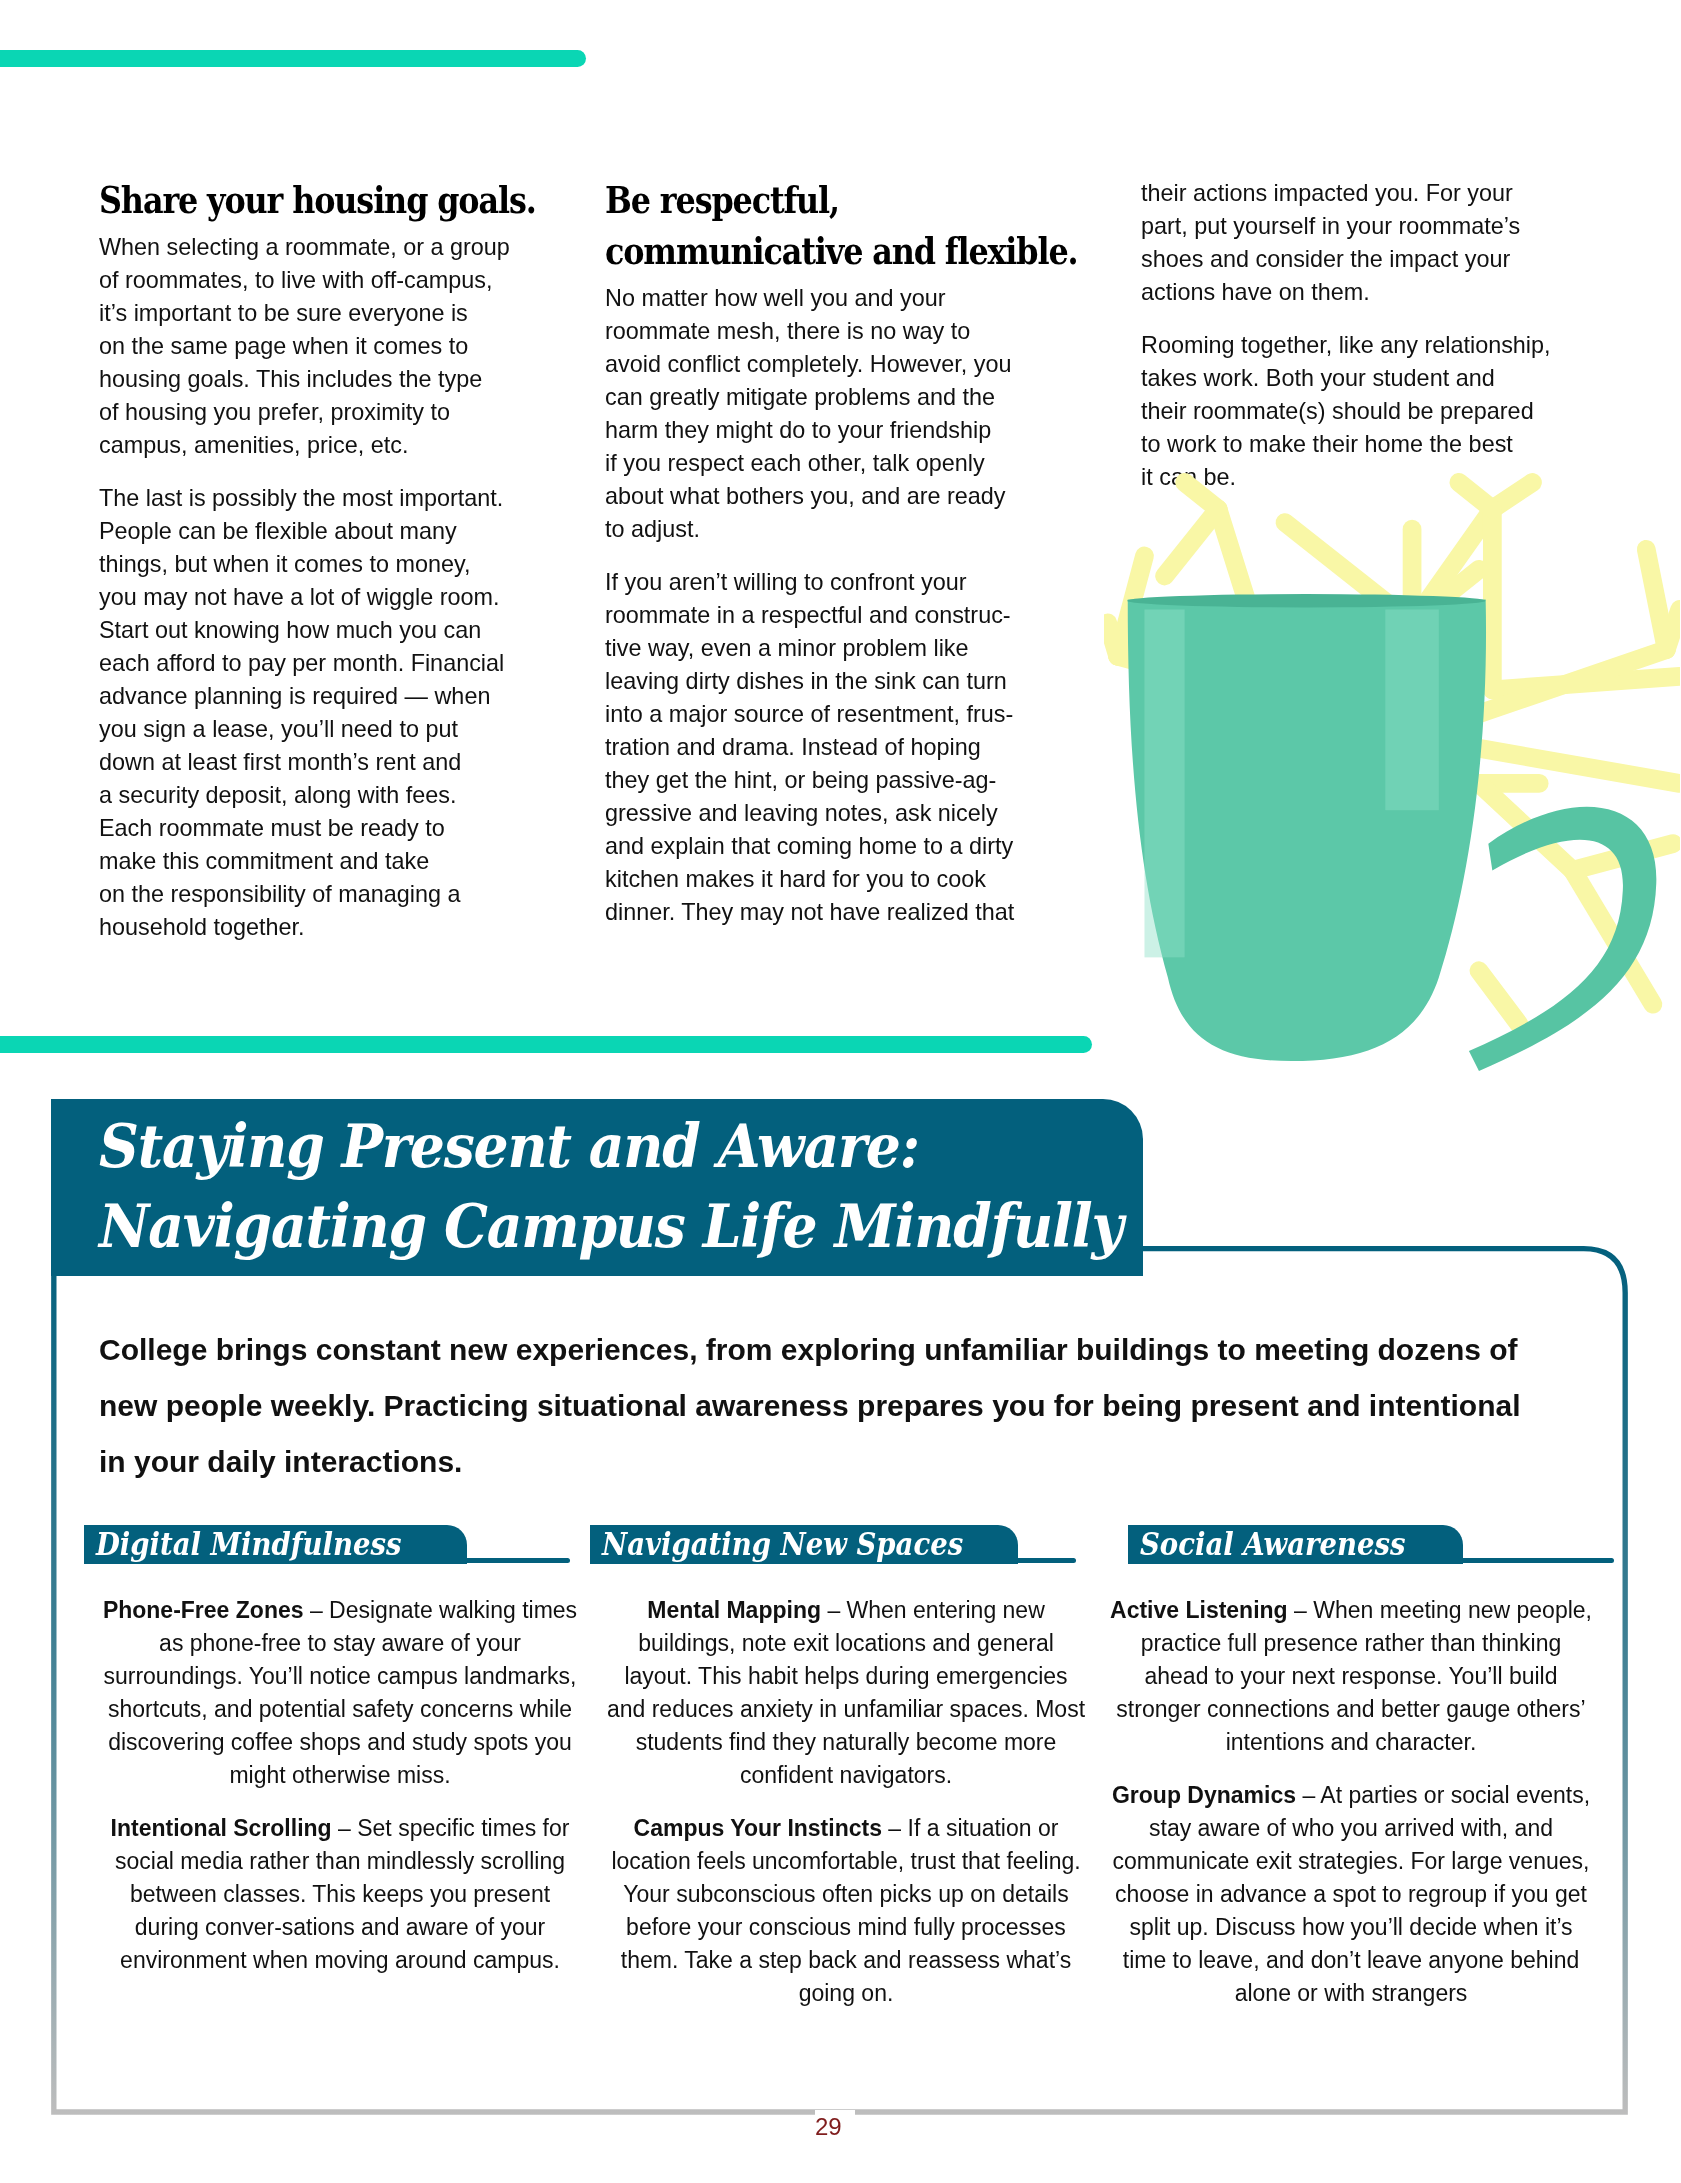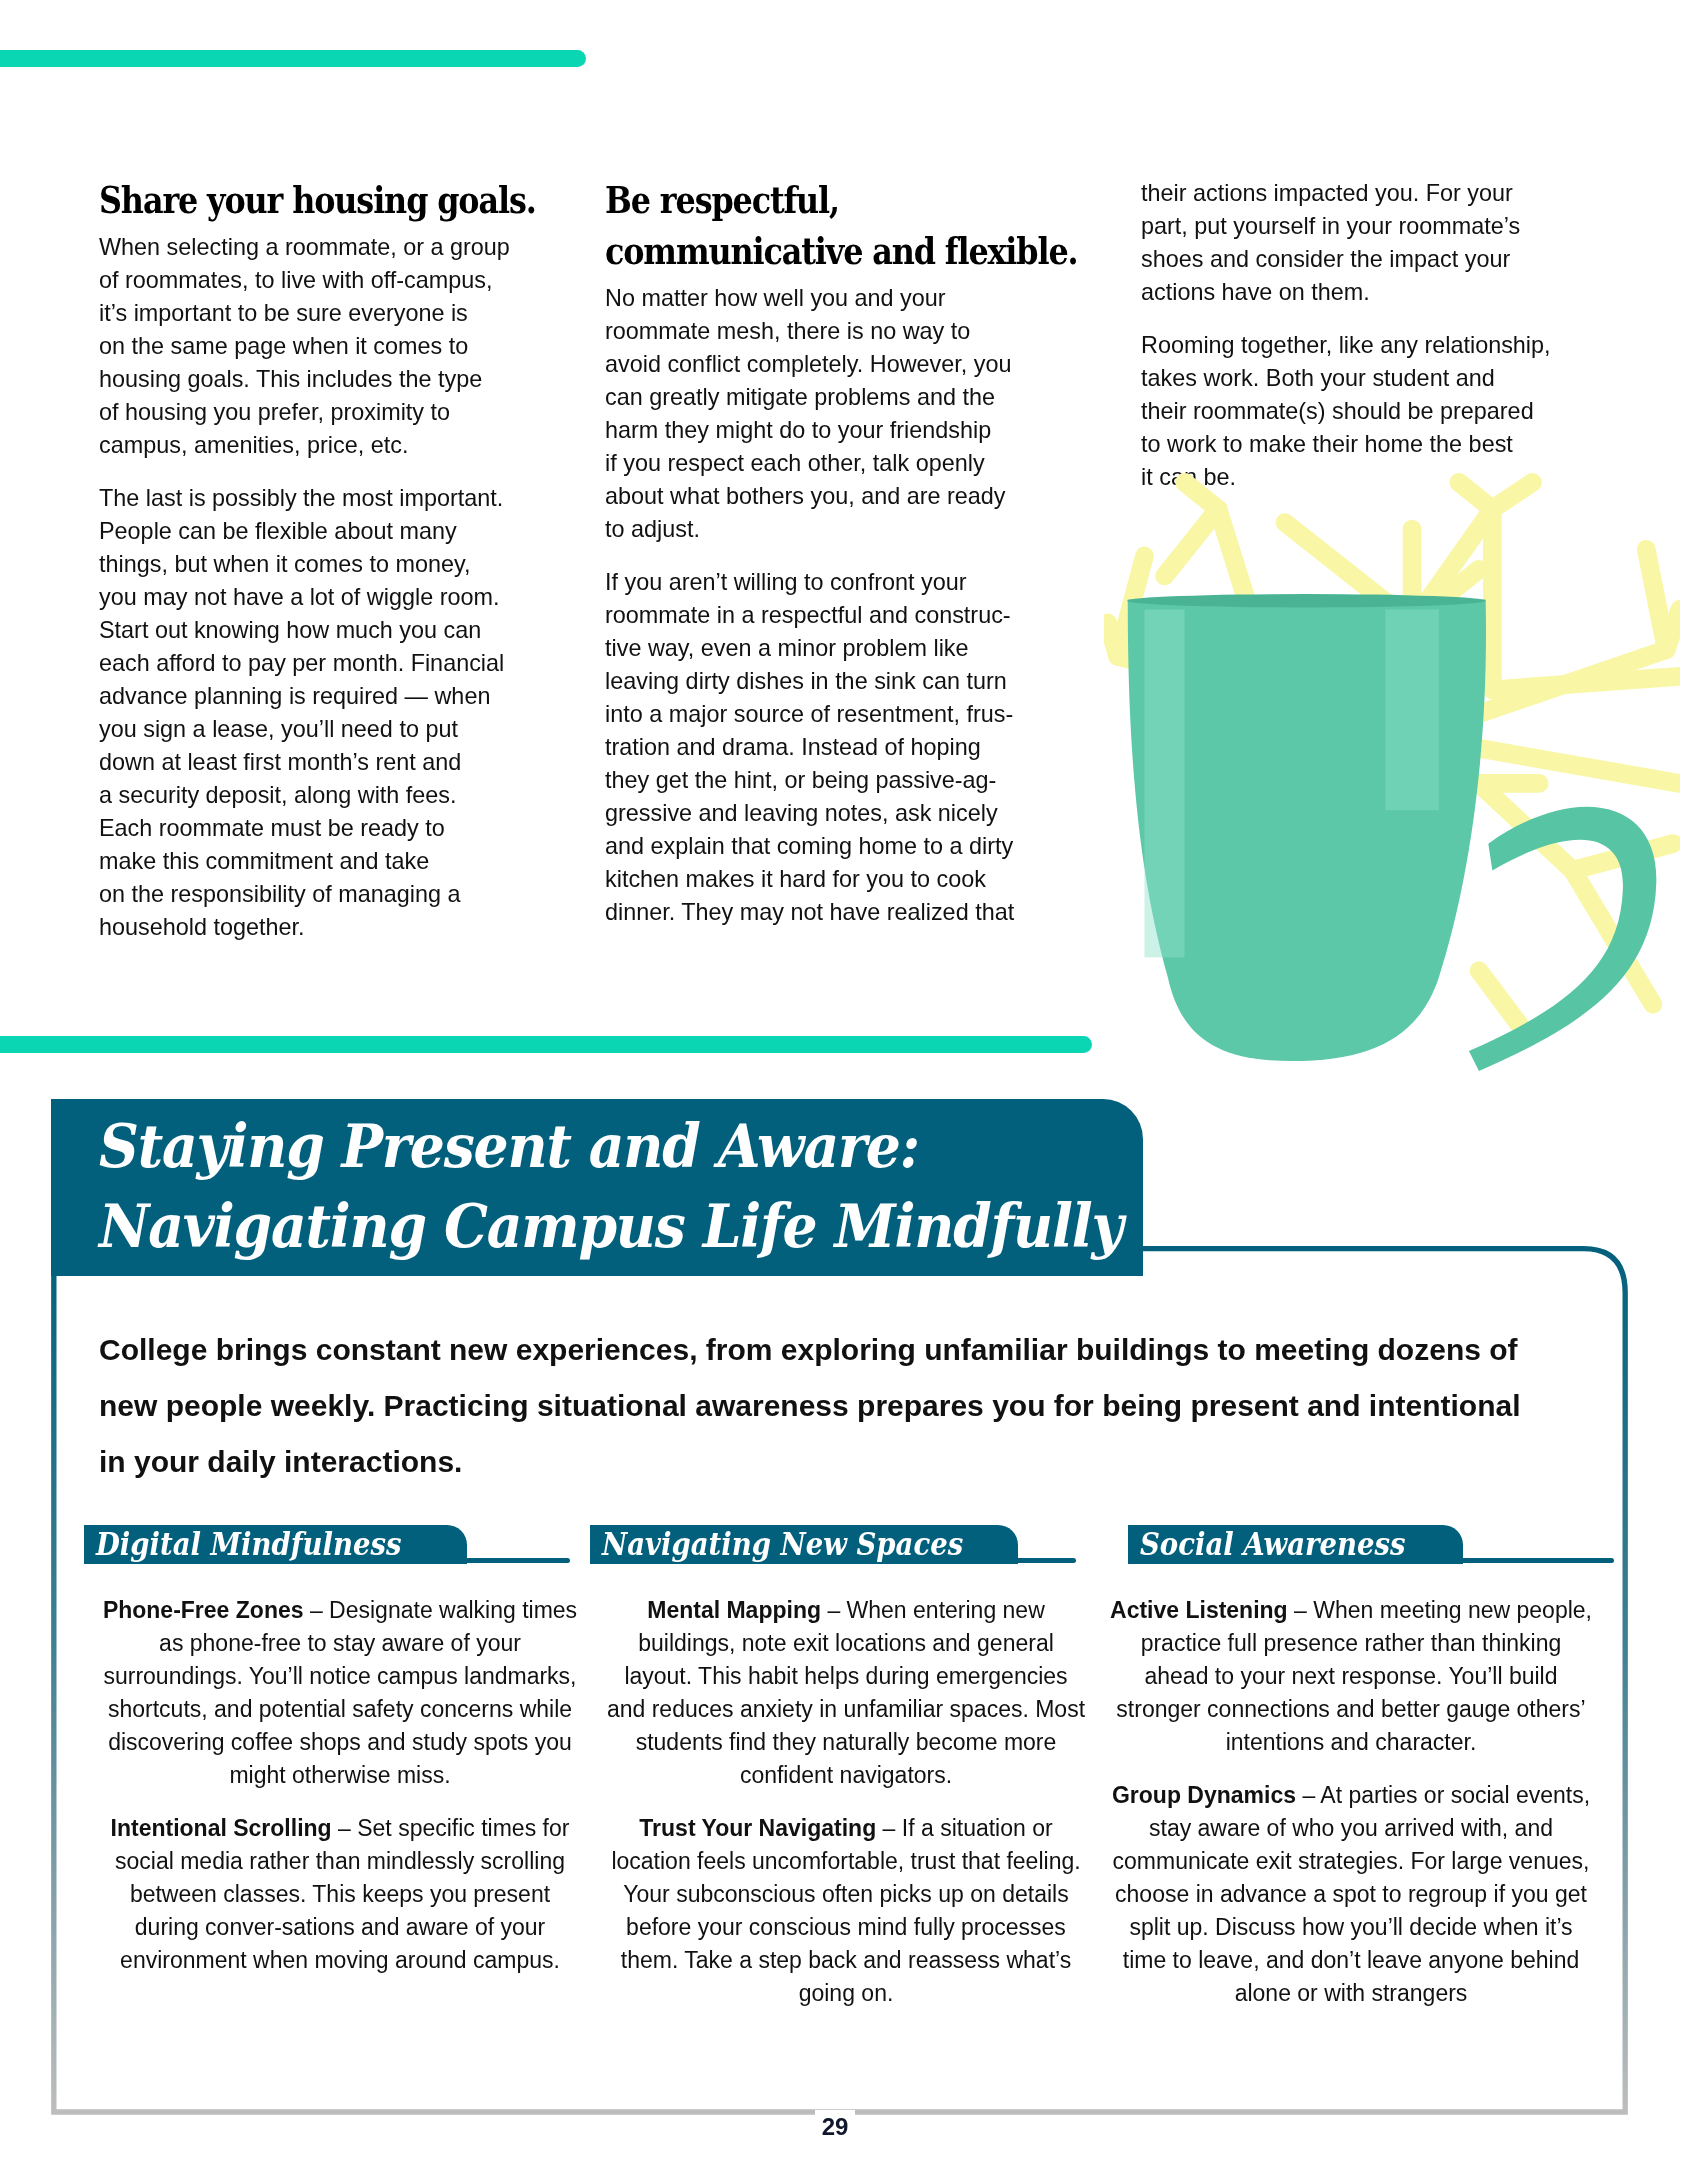--- a/index.html
+++ b/index.html
@@ -22,22 +22,22 @@
            font-size:30px; line-height:56px; color:#111; }
   .sub-tab { position:absolute; top:1525px; height:50px; }
   .sub-tab .shape { position:absolute; left:0; top:0; height:39px; background:#03607d; border-radius:0 20px 0 0; }
   .sub-tab .line { position:absolute; top:33px; height:5.4px; background:#03607d; border-radius:0 2.7px 2.7px 0; }
   .sub-tab .label { position:absolute; left:12px; top:-4px; color:#fff; font-family:"DejaVu Serif", serif;
                     font-style:italic; font-weight:bold; font-size:32px; line-height:47px; white-space:nowrap;
                     transform:scaleX(0.86); transform-origin:left; }
   .sub-col { position:absolute; top:1594px; width:482px; }
   .sub-col p { font-size:23px; line-height:33px; margin:0 0 20px 0; color:#111;text-align:center; }
   .sub-col b { font-weight:bold; }
-  .page-num { position:absolute; left:815px; top:2110px; width:40px; text-align:center; background:#fff;
-              font-size:24px; color:#0f172a; line-height:33px;font-weight:bold; }
+  .page-num { position:absolute; left:815px; top:2110px; width:40px; background:#fff;
+              font-size:24px; color:#7f1d1d; line-height:33px; }
 </style>
 </head>
 <body>
 
 <div class="teal-bar" style="top:50px;width:586px;"></div>
 <div class="teal-bar" style="top:1036px;width:1092px;"></div>
 
 <div class="col" style="left:99px;top:175px;">
   <h2 class="h-serif">Share your housing goals.</h2>
   <p class="body-text">When selecting a roommate, or a group
@@ -171,21 +171,21 @@
   <div class="line" style="left:328px;width:158px;"></div>
   <div class="label">Social Awareness</div>
 </div>
 
 <div class="sub-col" style="left:99px;">
   <p><b>Phone-Free Zones</b><span> – </span><span>Designate walking times as phone-free to stay aware of your surroundings. You’ll notice campus landmarks, shortcuts, and potential safety concerns while discovering coffee shops and study spots you might otherwise miss.</span></p>
   <p><b>Intentional Scrolling</b><span> – </span><span>Set specific times for social media rather than mindlessly scrolling between classes. This keeps you present during conver-sations and aware of your environment when moving around campus.</span></p>
 </div>
 <div class="sub-col" style="left:605px;">
   <p><b>Mental Mapping</b><span> – </span><span>When entering new buildings, note exit locations and general layout. This habit helps during emergencies and reduces anxiety in unfamiliar spaces. Most students find they naturally become more confident navigators.</span></p>
-  <p><b>Trust Your Navigating</b><span> – </span><span>If a situation or location feels uncomfortable, trust that feeling. Your subconscious often picks up on details before your conscious mind fully processes them. Take a step back and reassess what’s going on.</span></p>
+  <p><b>Campus Your Instincts</b><span> – </span><span>If a situation or location feels uncomfortable, trust that feeling. Your subconscious often picks up on details before your conscious mind fully processes them. Take a step back and reassess what’s going on.</span></p>
 </div>
 <div class="sub-col" style="left:1110px;">
   <p><b>Active Listening</b><span> – </span><span>When meeting new people, practice full presence rather than thinking ahead to your next response. You’ll build stronger connections and better gauge others’ intentions and character.</span></p>
   <p><b>Group Dynamics</b><span> – </span><span>At parties or social events, stay aware of who you arrived with, and communicate exit strategies. For large venues, choose in advance a spot to regroup if you get split up. Discuss how you’ll decide when it’s time to leave, and don’t leave anyone behind alone or with strangers</span></p>
 </div>
 
 <div class="page-num">29</div>
 
 
 </body></html>

